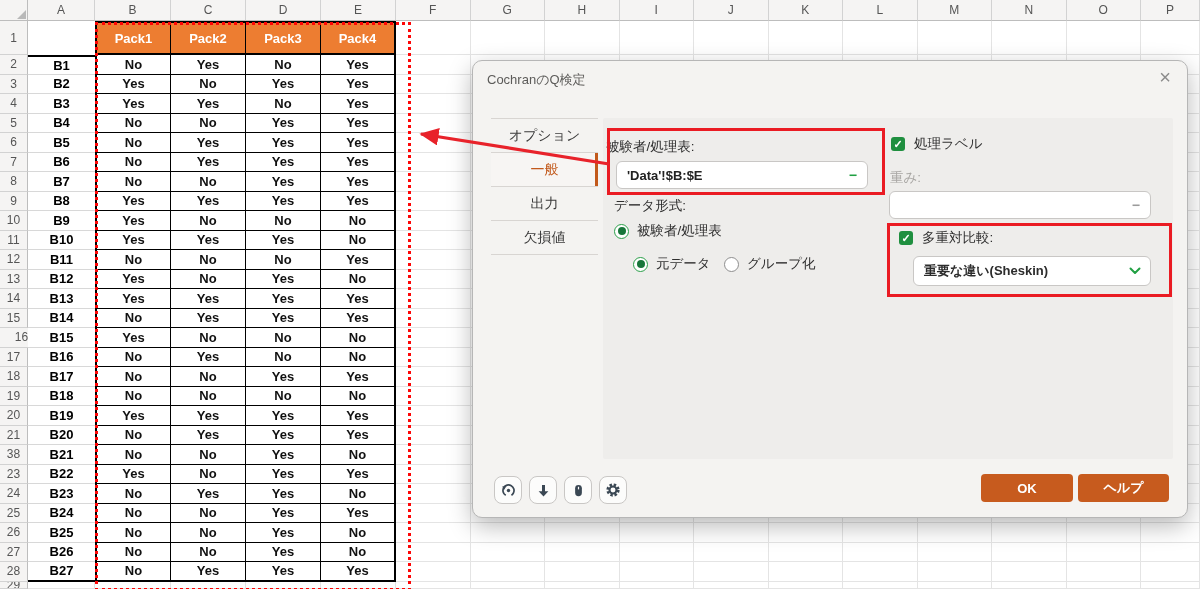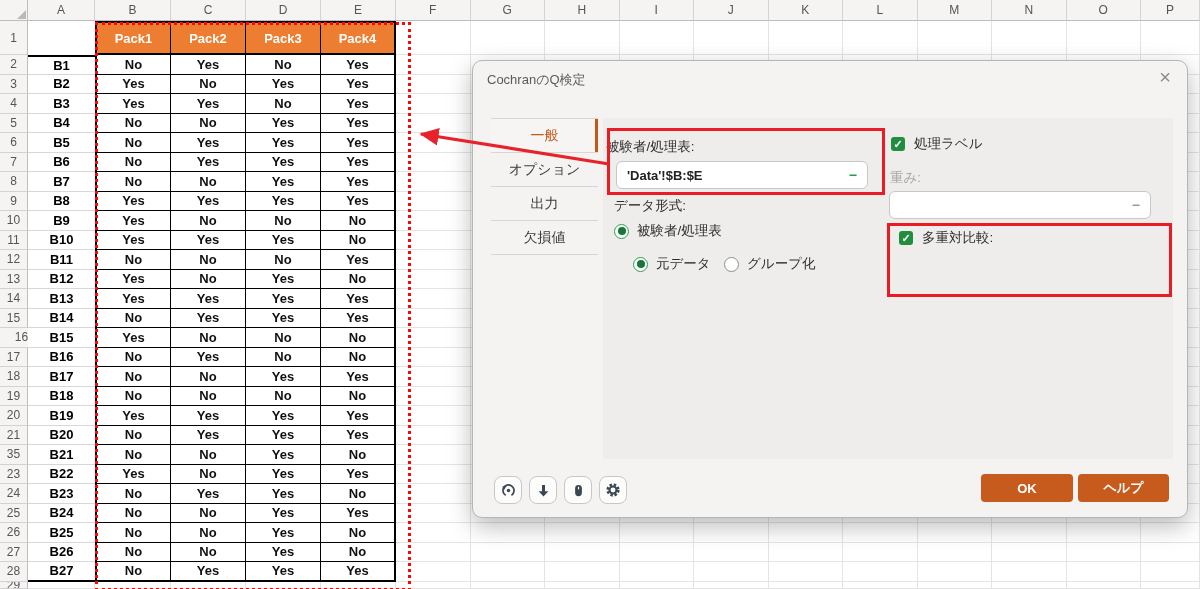--- a/index.html
+++ b/index.html
@@ -122,21 +122,21 @@
       <div class="rowhead" style="left: 0px; top: 250px; width: 28px; height: 19.5px;">12</div>
       <div class="rowhead" style="left: 0px; top: 269.5px; width: 28px; height: 19.5px;">13</div>
       <div class="rowhead" style="left: 0px; top: 289px; width: 28px; height: 19.5px;">14</div>
       <div class="rowhead" style="left: 0px; top: 308.5px; width: 28px; height: 19.5px;">15</div>
       <div class="rowhead" style="left: 0px; top: 328px; width: 44px; height: 19.5px;">16</div>
       <div class="rowhead" style="left: 0px; top: 347.5px; width: 28px; height: 19.5px;">17</div>
       <div class="rowhead" style="left: 0px; top: 367px; width: 28px; height: 19.5px;">18</div>
       <div class="rowhead" style="left: 0px; top: 386.5px; width: 28px; height: 19.5px;">19</div>
       <div class="rowhead" style="left: 0px; top: 406px; width: 28px; height: 19.5px;">20</div>
       <div class="rowhead" style="left: 0px; top: 425.5px; width: 28px; height: 19.5px;">21</div>
-      <div class="rowhead" style="left: 0px; top: 445px; width: 28px; height: 19.5px;">35</div>
+      <div class="rowhead" style="left: 0px; top: 445px; width: 28px; height: 19.5px;">38</div>
       <div class="rowhead" style="left: 0px; top: 464.5px; width: 28px; height: 19.5px;">23</div>
       <div class="rowhead" style="left: 0px; top: 484px; width: 28px; height: 19.5px;">24</div>
       <div class="rowhead" style="left: 0px; top: 503.5px; width: 28px; height: 19.5px;">25</div>
       <div class="rowhead" style="left: 0px; top: 523px; width: 28px; height: 19.5px;">26</div>
       <div class="rowhead" style="left: 0px; top: 542.5px; width: 28px; height: 19.5px;">27</div>
       <div class="rowhead" style="left: 0px; top: 562px; width: 28px; height: 19.5px;">28</div>
       <div class="rowhead" style="left: 0px; top: 581.5px; width: 28px; height: 7.5px;">29</div>
       <div class="gcell" style="left: 396px; top: 21px; width: 74.5px; height: 34px;"></div>
       <div class="gcell" style="left: 470.5px; top: 21px; width: 74.5px; height: 34px;"></div>
       <div class="gcell" style="left: 545px; top: 21px; width: 74.5px; height: 34px;"></div>
@@ -603,22 +603,22 @@
     </div>
 
   <div class="sel-dotted"></div>
 
   <div class="dialog">
     <div class="dlg-title">CochranのQ検定</div>
     <div class="dlg-close">×</div>
 
     <div class="content-panel"></div>
     <div class="tabs" id="tabs">
+        <div class="tab">オプション</div>
         <div class="tab sel">一般</div>
-        <div class="tab">オプション</div>
         <div class="tab">出力</div>
         <div class="tab">欠損値</div>
       </div>
 
     <div class="lbl l1">被験者/処理表:</div>
     <div class="input in1">
       <span>'Data'!$B:$E</span>
       <span class="minus green">−</span>
     </div>
 
@@ -644,20 +644,28 @@
 
     <div class="lbl lweight">重み:</div>
     <div class="input in2">
       <span></span>
       <span class="minus gray">−</span>
     </div>
 
     <div class="chk-row c2">
       <span class="chk">✓</span>
       <span>多重対比較:</span>
+    </div>
+    <div class="input dropdown">
+      <span>重要な違い(Sheskin)</span>
+      <span class="chev">
+        <svg width="12" height="8" viewBox="0 0 12 8">
+            <polyline points="1.5,1.5 6,6 10.5,1.5" fill="none" stroke="#21A043" stroke-width="2" stroke-linecap="round" stroke-linejoin="round"></polyline>
+          </svg>
+      </span>
     </div>
 
     <div class="iconbtn ib1">
       <span style="display:flex">
         <svg width="17" height="17" viewBox="0 0 20 20">
             <circle cx="10" cy="10" r="6.5" fill="none" stroke="#3b4854" stroke-width="2" stroke-dasharray="33 8" transform="rotate(120 10 10)"></circle>
             <path d="M2.6 5.2 L7.6 4.6 L5.0 9.0 Z" fill="#3b4854"></path>
             <circle cx="10" cy="10" r="2" fill="#3b4854"></circle>
           </svg>
       </span>

